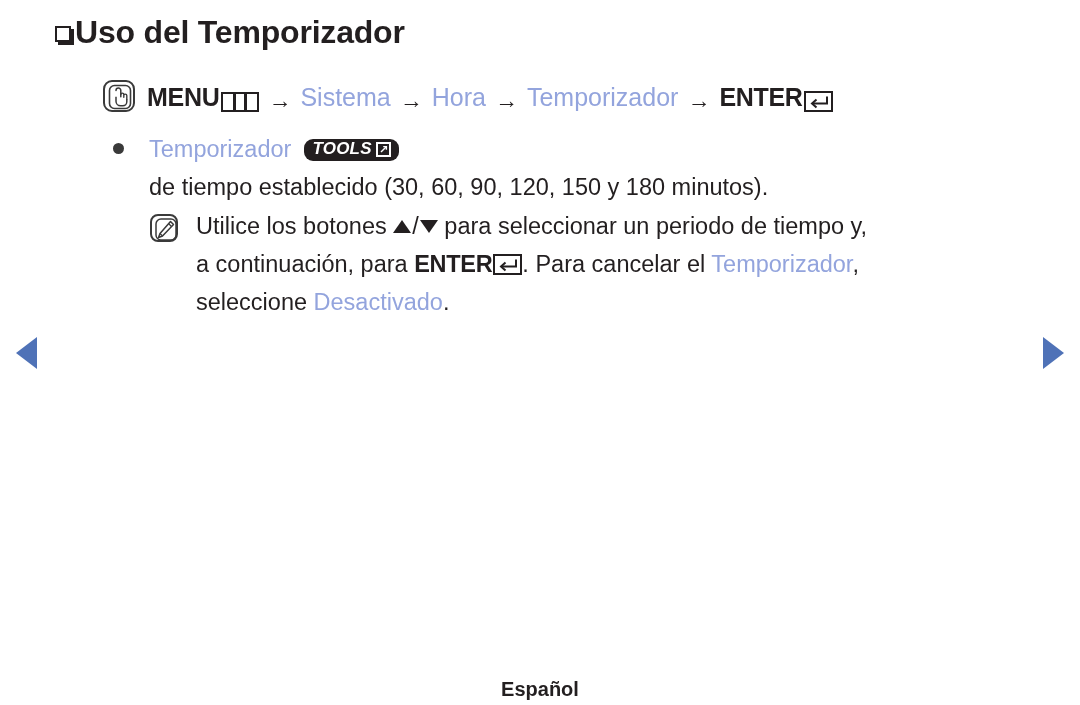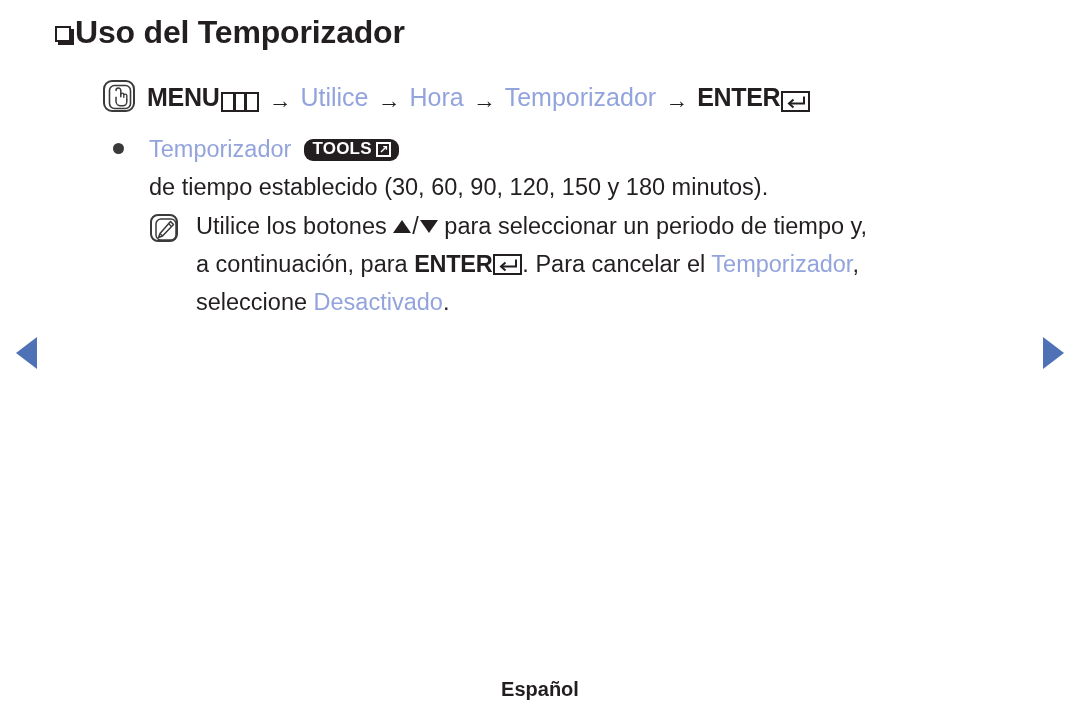--- a/index.html
+++ b/index.html
@@ -166,20 +166,21 @@
     color: #ffffff;
     border-radius: 9px;
     padding: 1px 8px 2px 8px;
     font-size: 17px;
     font-weight: bold;
     letter-spacing: 0.2px;
     vertical-align: 3px;
     line-height: 20px;
     height: 22px;
     box-sizing: border-box;
+    font-style: italic;
   }
   .pill-tools .tools-box {
     width: 15px;
     height: 15px;
     background: #ffffff;
     position: relative;
     display: inline-block;
   }
   .pill-tools .tools-box svg { position: absolute; left: 1px; top: 1px; }
 
@@ -272,21 +273,21 @@
       </svg>
     </span>
 
     <span class="menu-label">MENU</span>
     <span class="glyph-menu-cells">
         <i class="c1"></i>
         <i class="c2"></i>
       </span>
 
     <span class="arrow">→</span>
-    <span class="blue">Utilice</span>
+    <span class="blue">Sistema</span>
 
     <span class="arrow">→</span>
     <span class="blue">Hora</span>
 
     <span class="arrow">→</span>
     <span class="blue">Temporizador</span>
 
     <span class="arrow">→</span>
     <span class="menu-label">ENTER</span>
     <span class="glyph-enter">

